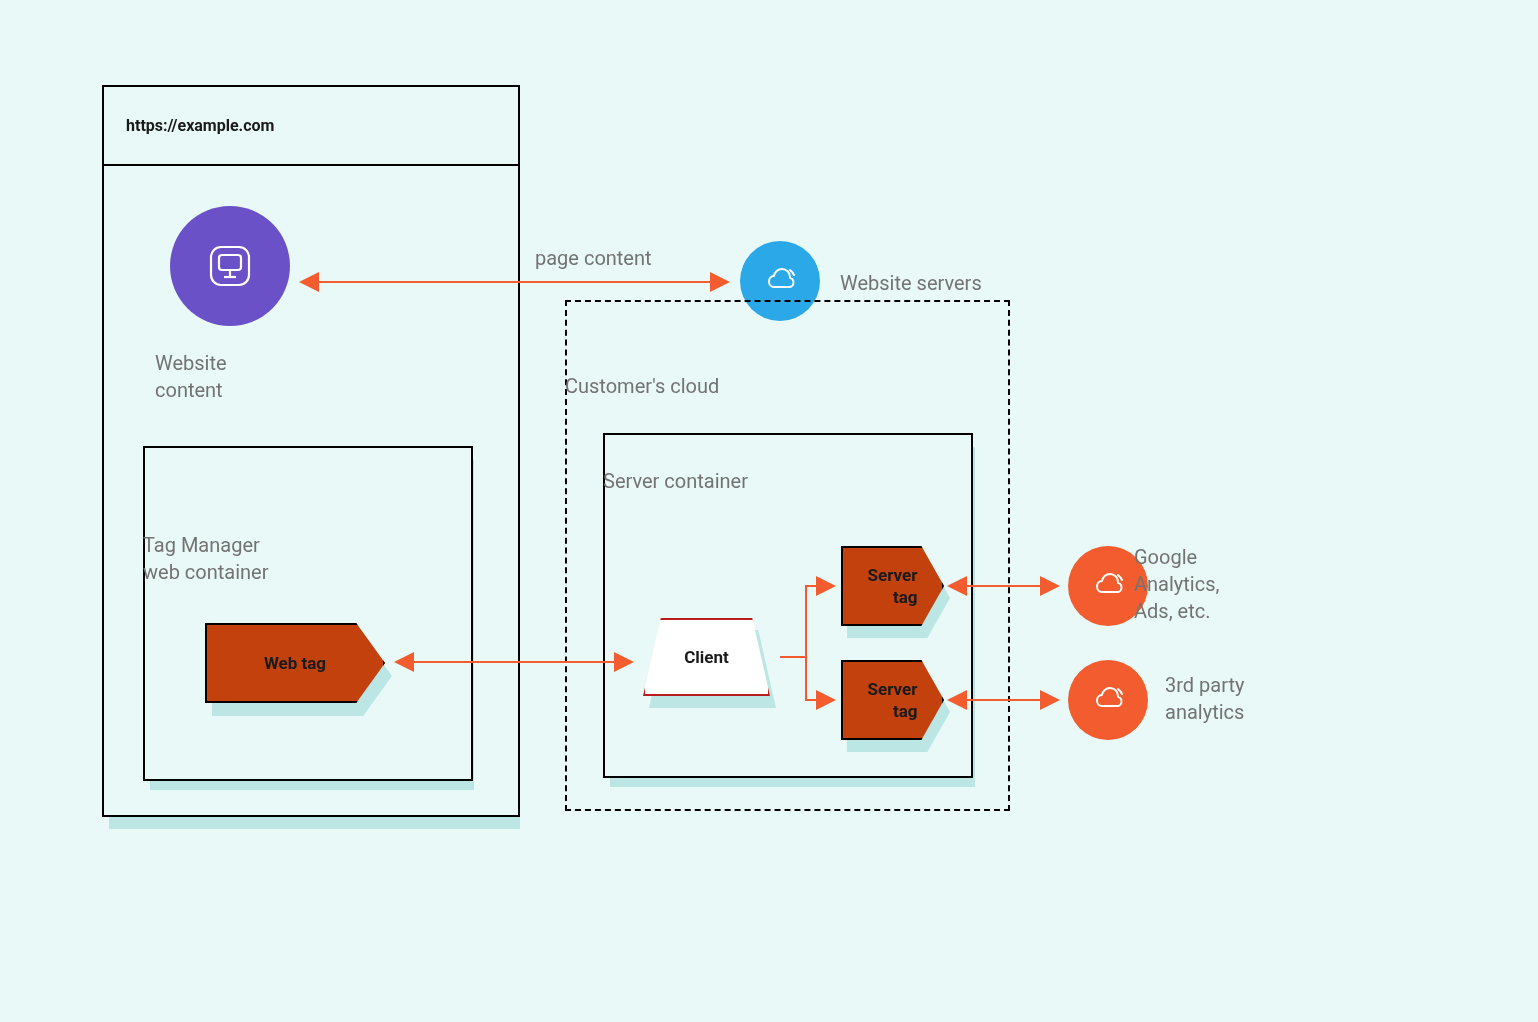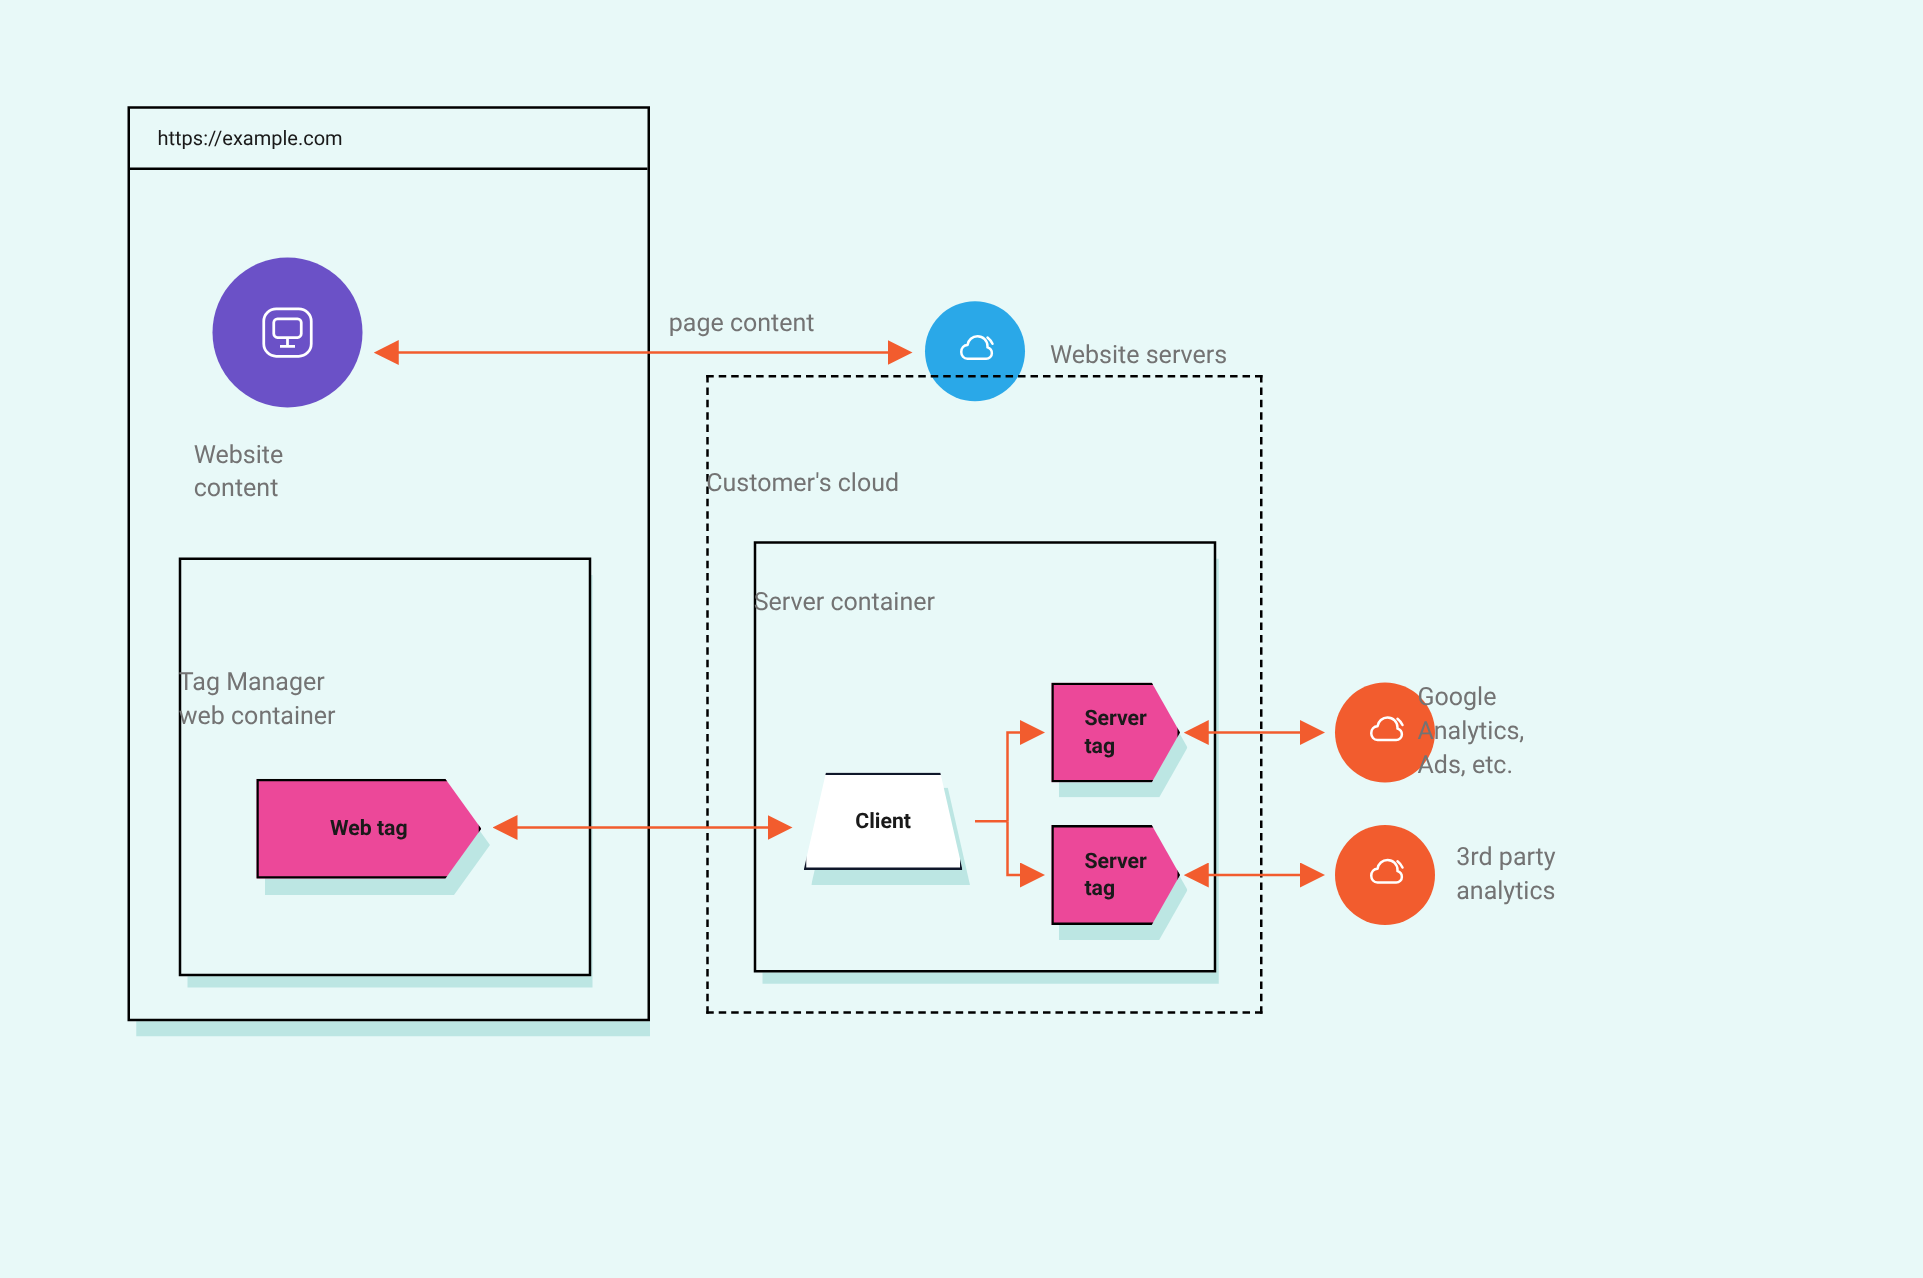--- a/index.html
+++ b/index.html
@@ -19,22 +19,22 @@
     position: absolute;
     background: #bce6e3;
   }
   .browser-frame {
     position: absolute;
     border: 2px solid #000;
     background: #e8f9f8;
   }
   .browser-header {
     border-bottom: 2px solid #000;
-    padding: 14px 22px;
-    font-weight: 400;
+    padding: 29px 22px;
+    font-weight: 700;
     font-size: 16px;
   }
   .circle {
     position: absolute;
     border-radius: 50%;
     display: flex;
     align-items: center;
     justify-content: center;
   }
   .circle.purple { background: #6b51c7; }
@@ -50,38 +50,38 @@
     position: absolute;
     border: 2px dashed #000;
   }
   .solid-box {
     position: absolute;
     border: 2px solid #000;
     background: #e8f9f8;
   }
   .pentagon {
     position: absolute;
-    background: #ec4899;
+    background: #c2410c;
     border: 2px solid #000;
     display: flex;
     align-items: center;
     justify-content: center;
     font-weight: 700;
     font-size: 17px;
-    text-align: left;
+    text-align: right;
     line-height: 1.3;
   }
   .pentagon-shadow {
     position: absolute;
     background: #bce6e3;
   }
   .trapezoid {
     position: absolute;
     background: #fff;
-    border: 2px solid #0f172a;
+    border: 2px solid #b91c1c;
     display: flex;
     align-items: center;
     justify-content: center;
     font-weight: 700;
     font-size: 17px;
   }
   .trap-shadow { position: absolute; background:#bce6e3; }
   svg.arrows {
     position: absolute;
     inset: 0;

